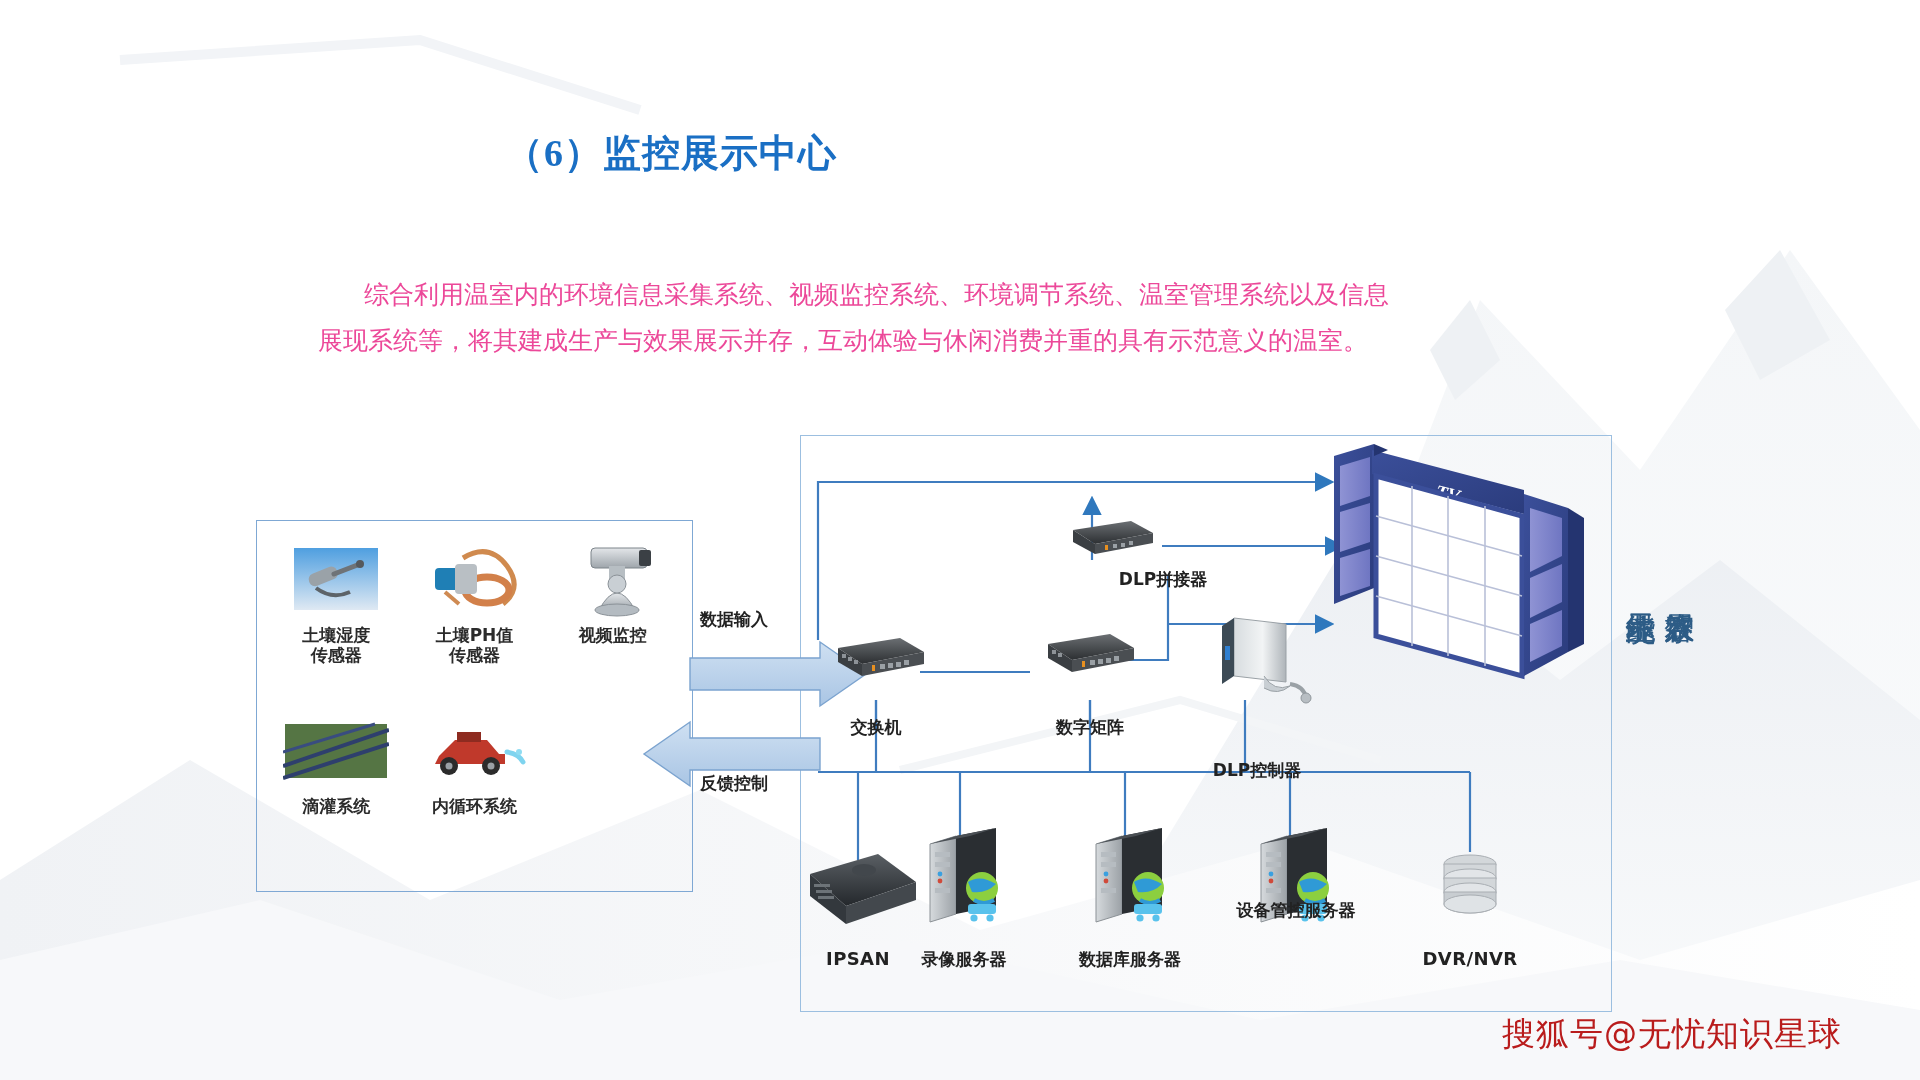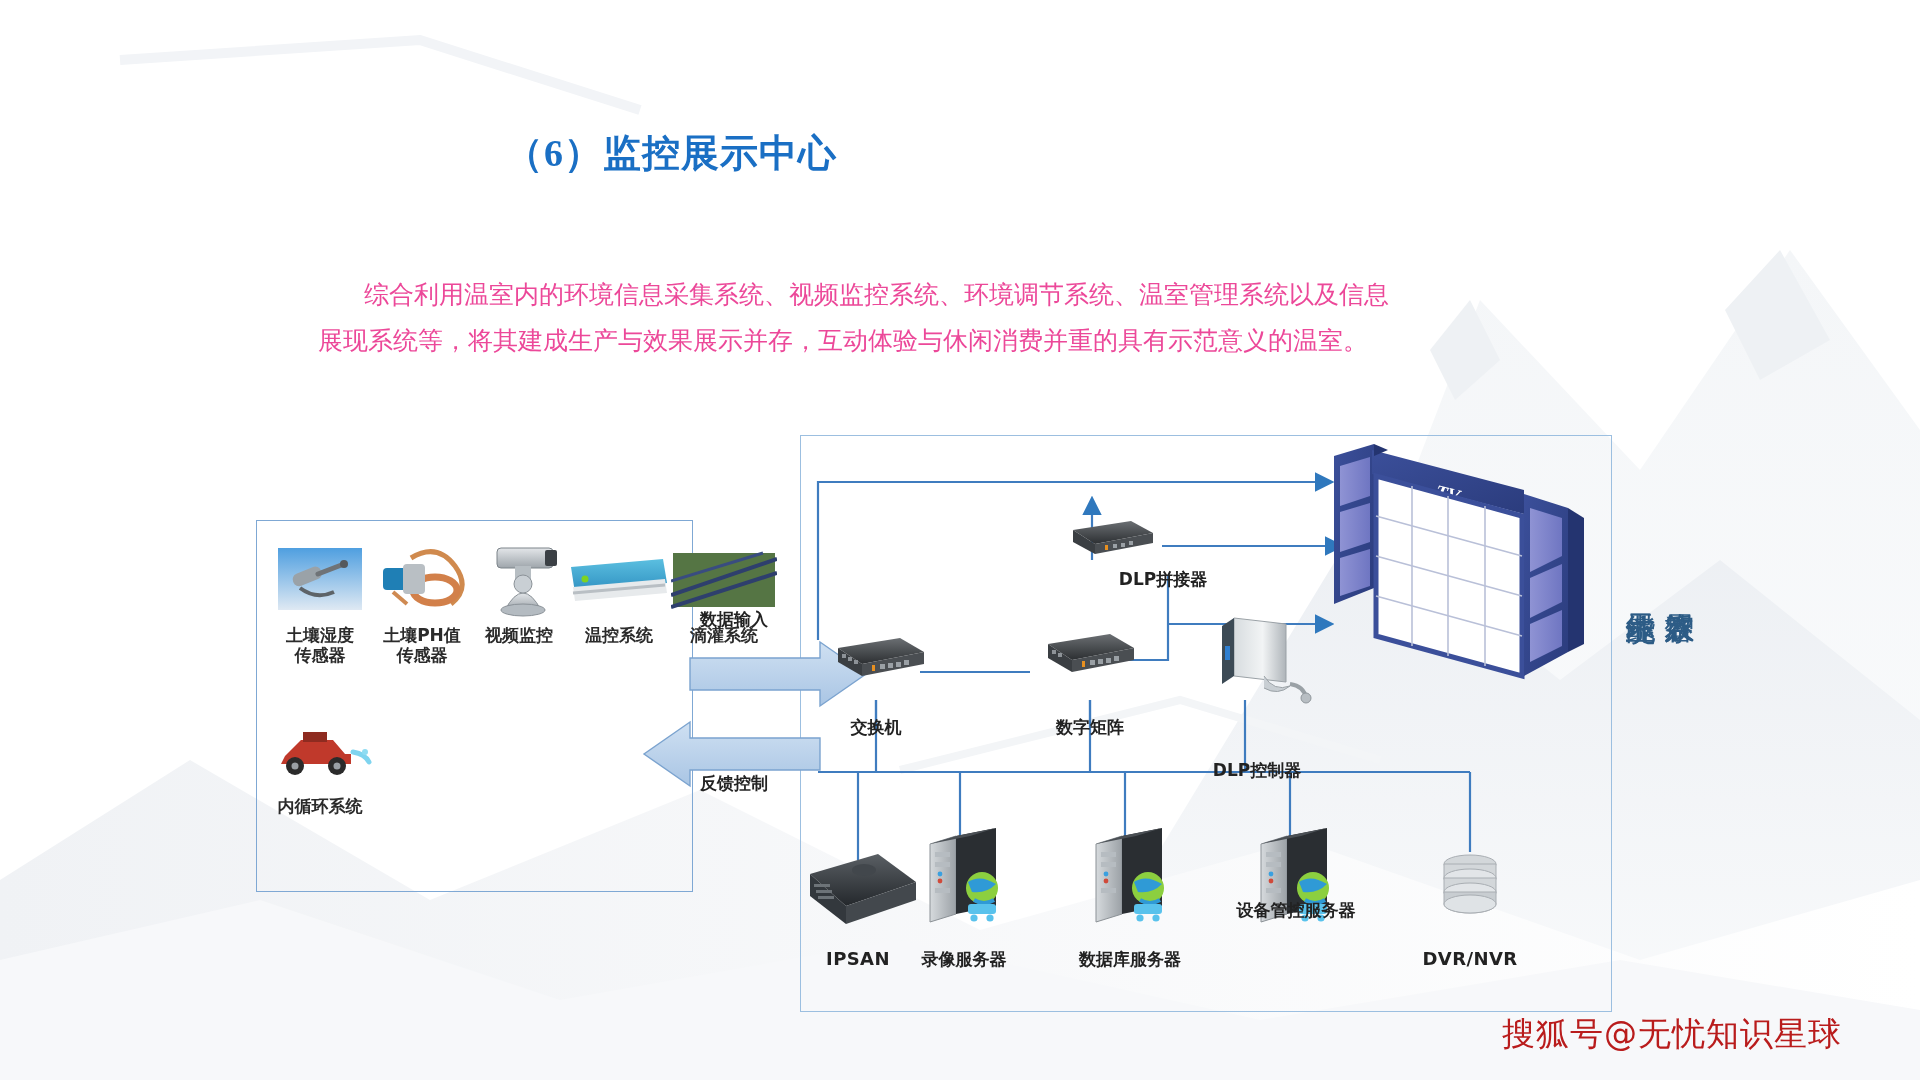--- a/index.html
+++ b/index.html
@@ -31,21 +31,21 @@
   
   #diagram{position:absolute;left:0;top:0;width:1920px;height:1080px;z-index:4;}
 
   
   #sensor-panel{
     position:absolute;left:256px;top:520px;width:435px;height:370px;
     border:1.5px solid #7fa8d4;background:transparent;
   }
   .sensor-grid{
     position:absolute;inset:0;display:grid;
-    grid-template-columns:repeat(5,1fr);grid-template-rows:repeat(2,1fr);
+    grid-template-columns:repeat(3,1fr);grid-template-rows:repeat(2,1fr);
     padding:18px 10px 10px 10px;box-sizing:border-box;
   }
   .sensor-cell{display:flex;flex-direction:column;align-items:center;justify-content:flex-start;}
   .sensor-art{height:82px;display:flex;align-items:center;justify-content:center;}
   .sensor-label{
     margin-top:4px;text-align:center;font-size:17px;font-weight:bold;color:#2b2b2b;
     font-family:"DejaVu Sans","Liberation Sans",sans-serif;line-height:1.18;
   }
 
   
@@ -225,37 +225,20 @@
           <rect x="74" y="10" width="12" height="16" rx="2" fill="#3b4045"></rect>
           <rect x="44" y="26" width="16" height="14" fill="#b7bec3"></rect>
           <path d="M34 70 q18 -34 36 0 Z" fill="url(#cg)" stroke="#8b9298"></path>
           <ellipse cx="52" cy="70" rx="22" ry="6" fill="#b4bbc1" stroke="#8b9298"></ellipse>
           <circle cx="52" cy="44" r="9" fill="#c9cfd4" stroke="#8b9298"></circle>
         </svg>
       </div>
       <div class="sensor-label">视频监控</div>
     </div>
 
-    <div class="sensor-cell">
-      <div class="sensor-art">
-        <svg width="104" height="54" viewBox="0 0 104 54">
-          <defs>
-              <linearGradient id="ac" x1="0" y1="0" x2="0" y2="1">
-            <stop offset="0" stop-color="#5bbfe0"></stop>
-                <stop offset="1" stop-color="#2e8fc0"></stop>
-              </linearGradient>
-            </defs>
-          <path d="M4 14 L96 6 L100 30 L8 40 Z" fill="url(#ac)"></path>
-          <path d="M6 34 L98 26 L100 40 L8 48 Z" fill="#e7eaec"></path>
-          <path d="M6 40 L98 32" stroke="#b9bfc4" stroke-width="3"></path>
-          <circle cx="18" cy="26" r="3.5" fill="#7ed321"></circle>
-        </svg>
-      </div>
-      <div class="sensor-label">温控系统</div>
-    </div>
 
     <div class="sensor-cell">
       <div class="sensor-art">
         <svg width="106" height="58" viewBox="0 0 106 58">
           <rect x="2" y="2" width="102" height="54" fill="#4d6b3f"></rect>
           <rect x="2" y="2" width="102" height="54" fill="#5c7d48" opacity=".55"></rect>
           <path d="M0 44 L106 8" stroke="#2e3f6d" stroke-width="4"></path>
           <path d="M0 56 L106 22" stroke="#2e3f6d" stroke-width="4"></path>
           <path d="M0 30 L92 2" stroke="#394c80" stroke-width="3"></path>
         </svg>

